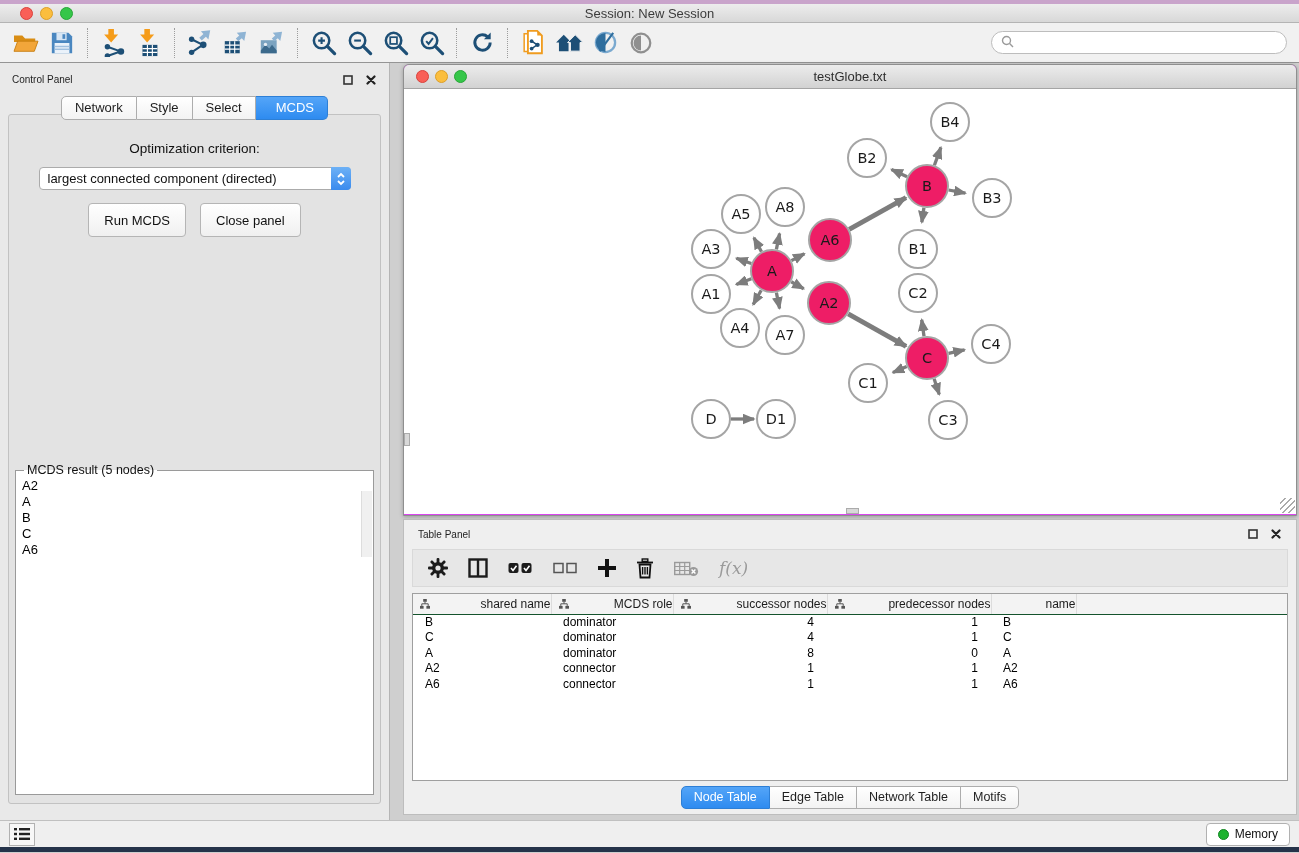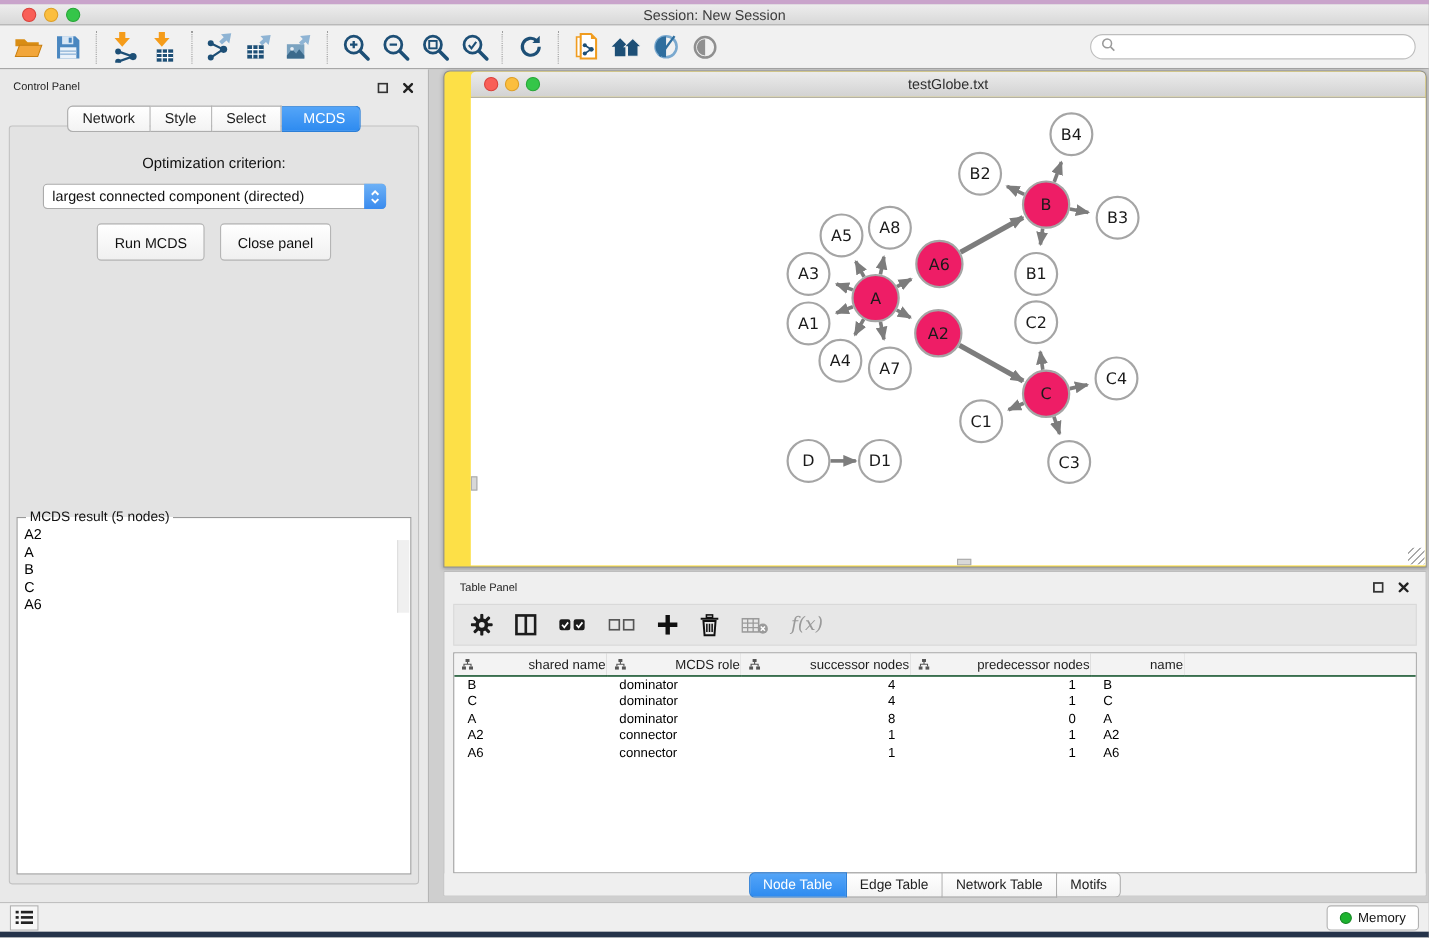--- a/index.html
+++ b/index.html
@@ -80,23 +80,22 @@
     margin:auto 6px 8px; align-self:stretch; height:332px;
     border:1px solid #9a9a9a; background:#fff; position:relative; padding:1px 0 0 6px;
   }
   fieldset.mcds-fs legend { font-size:12.5px; color:#111; padding:0 3px; margin-left:2px; }
   .mcds-list { position:relative; }
   .list-item { font-size:13px; line-height:16px; color:#000; }
   .fs-scroll { position:absolute; right:1px; top:14px; bottom:1px; width:11px; background:#f0f0f0; border-left:1px solid #ddd; }
   
   .net-window {
     position:absolute; left:403px; top:1px; width:894px; height:452px;
-    border:1px solid #8f8f8f; border-radius:6px 6px 0 0; background:#fde047;
+    border:1px solid #8f8f8f; border-radius:6px 6px 0 0; background:#d946ef;
     box-shadow:0 1px 4px rgba(0,0,0,.25);
-    padding-left:24px;
   }
   .net-titlebar {
     height:24px; background:linear-gradient(#ececec,#d2d2d2);
     border-bottom:1px solid #a5a5a5; border-radius:5px 5px 0 0; position:relative;
     display:flex; align-items:center; justify-content:center;
   }
   .net-titlebar .lights { top:5px; left:12px; gap:6px; }
   .net-titlebar .light { width:13px; height:13px; }
   .net-title { font-size:13px; color:#2e2e2e; }
   .net-canvas { position:relative; height:425px; background:#fff; overflow:hidden; }
@@ -123,21 +122,21 @@
   table.node-table { border-collapse:collapse; width:100%; table-layout:fixed; }
   table.node-table th {
     height:20px; background:#f3f3f3; border-bottom:1px solid #14532d; border-right:1px solid #dcdcdc;
     font-weight:normal; font-size:12px; color:#1c1c1c; position:relative; text-align:right;
   }
   table.node-table th .hdr-icon { position:absolute; left:7px; top:5px; }
   table.node-table th:last-child { border-right:none; }
   table.node-table td { font-size:12px; height:15.5px; line-height:15.5px; color:#000; overflow:hidden; white-space:nowrap; }
   td.al { padding-left:12px; text-align:left; }
   td.ar { padding-right:13px; text-align:right; }
-  .tp-tabs-strip { height:20px; display:flex; align-items:center; justify-content:center; background:#efefef; }
+  .tp-tabs-strip { height:33px; display:flex; align-items:center; justify-content:center; background:#efefef; }
   .tp-tabs-strip .seg-tab { font-size:12.5px; padding:3px 12px 4px; }
   
   .statusbar {
     height:27px; background:#efefef; border-top:1px solid #c0c0c0;
     display:flex; align-items:center; padding:0 9px;
   }
   .left-tool { width:26px; height:23px; background:#f7f7f7; border:1px solid #b1b1b1; display:flex; align-items:center; justify-content:center; }
   .memory-btn {
     margin-left:auto; height:23px; border:1px solid #b1b1b1; border-radius:4px; background:#fff;
     display:flex; align-items:center; gap:6px; padding:0 11px; font-size:12px; color:#111;

